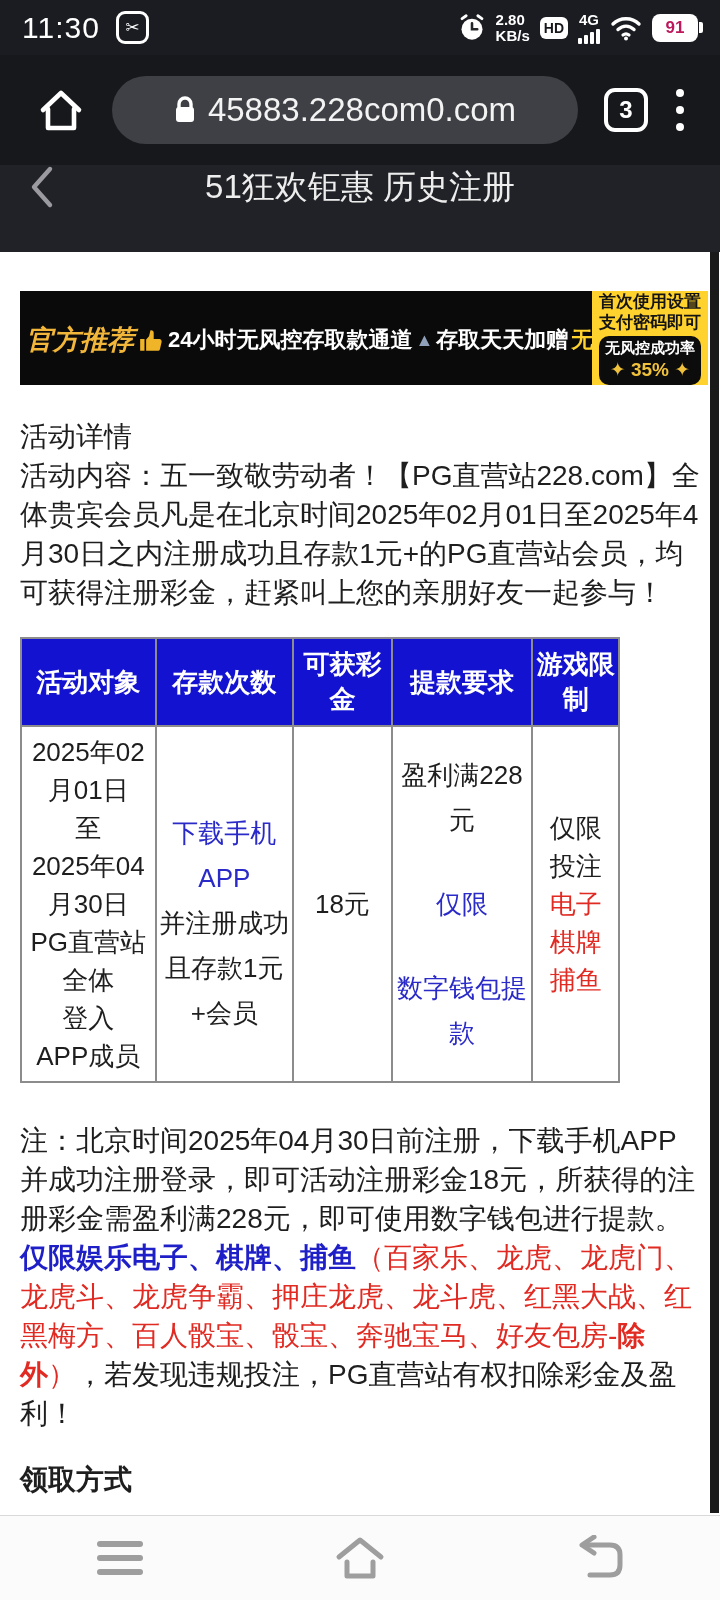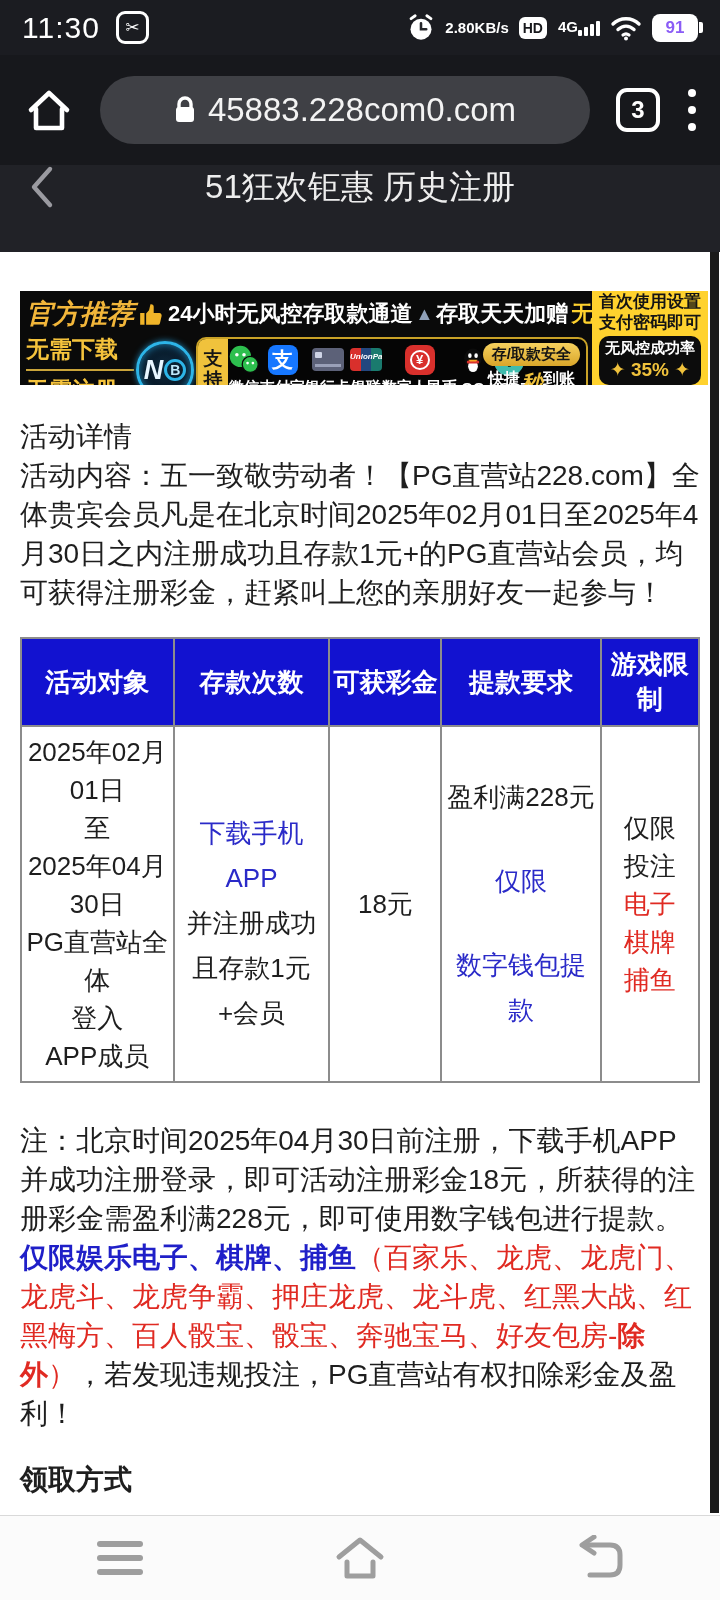--- a/index.html
+++ b/index.html
@@ -7,36 +7,36 @@
   body { font-family:"Liberation Sans","DejaVu Sans",sans-serif; background:#000; }
   .screen { position:relative; width:720px; height:1600px; background:#17181c; overflow:hidden; }
 
   
   .status-bar { position:absolute; top:0; left:0; right:0; height:55px; background:#1b1c21;
     display:flex; align-items:center; padding:0 22px; color:#fff; }
   .sb-time { font-size:30px; font-weight:500; letter-spacing:1px; }
   .sb-capture { width:33px; height:33px; border:3px solid #fff; border-radius:9px; margin-left:16px;
     display:flex; align-items:center; justify-content:center; font-size:17px; }
   .sb-right { margin-left:auto; display:flex; align-items:center; gap:10px; }
-  .sb-speed { display:flex; flex-direction:row; align-items:flex-start; line-height:1.05; }
+  .sb-speed { display:flex; flex-direction:column; align-items:flex-start; line-height:1.05; }
   .sb-speed span { font-size:15px; font-weight:600; }
   .hd-badge { background:#fff; color:#16171b; font-weight:800; font-size:14px; border-radius:6px;
     padding:3px 4px; letter-spacing:0; }
-  .sig { display:flex; flex-direction:row; align-items:flex-start; }
+  .sig { display:flex; flex-direction:column; align-items:flex-start; }
   .sig-4g { font-size:15px; font-weight:700; line-height:1; margin-left:1px; }
   .sig-bars { display:flex; align-items:flex-end; gap:2px; margin-top:2px; }
   .sig-bars i { width:4px; background:#fff; border-radius:1px; display:block; }
-  .battery { position:relative; background:#fff; color:#8b5cf6; border-radius:8px; width:46px; height:28px;
+  .battery { position:relative; background:#fff; color:#be185d; border-radius:8px; width:46px; height:28px;
     display:flex; align-items:center; justify-content:center; font-size:17px; font-weight:600; }
   .battery:after { content:""; position:absolute; right:-5px; width:4px; height:11px; background:#fff;
     border-radius:0 2px 2px 0; }
 
   
   .browser-bar { position:absolute; top:55px; left:0; right:0; height:110px; background:#17181c;
-    display:flex; align-items:center; padding:0 24px; }
+    display:flex; align-items:center; padding:0 36px; }
   .url-pill { flex:1; height:68px; margin:0 26px; background:#3f4045; border-radius:34px;
     display:flex; align-items:center; justify-content:center; gap:12px; color:#f3f3f3; }
   .url-text { font-size:33px; }
   .tab-box { width:44px; height:44px; border:4px solid #fff; border-radius:11px; color:#fff;
     display:flex; align-items:center; justify-content:center; font-size:24px; font-weight:700; }
   .kebab { display:flex; flex-direction:column; gap:9px; margin-left:28px; }
   .kebab i { width:8px; height:8px; background:#fff; border-radius:50%; display:block; }
 
   
   .title-bar { position:absolute; top:165px; left:0; right:0; height:87px; background:#212227;
@@ -45,21 +45,21 @@
   .page-title { position:absolute; left:0; right:0; text-align:center; color:#ededed; font-size:33px; }
 
   
   .content { position:absolute; top:252px; left:0; right:0; bottom:85px; background:#fff; overflow:hidden;
     color:#1e1e1e; }
   .scrollbar { position:absolute; top:0; right:1px; width:9px; bottom:2px; background:#1a1a1a; z-index:6; }
 
   
   .banner { position:relative; margin:39px 12px 0 20px; height:94px; background:#0a0a0a;
     display:flex; overflow:hidden; }
-  .banner-main { flex:1; display:flex; flex-direction:column; min-width:0; }
+  .banner-main { flex:1; display:flex; flex-direction:row; min-width:0; }
   .headline { display:flex; align-items:center; white-space:nowrap; padding:5px 4px 2px 6px; gap:3px; }
   .hl-gold { color:#f2b63a; font-size:27px; font-weight:800; font-style:italic; }
   .hl-white { color:#fff; font-size:22px; font-weight:700; }
   .hl-accent { color:#ffd22e; font-size:22px; font-weight:800; }
   .hl-arrow { color:#8fa0b8; font-size:18px; line-height:1; }
   .banner-bottom { flex:1; display:flex; align-items:center; padding:0 4px 7px 6px; }
   .no-col { display:flex; align-items:center; width:170px; flex:none; }
   .no-texts { width:108px; }
   .no-texts .line { color:#f5c33c; font-size:23px; font-weight:800; white-space:nowrap; }
   .no-texts .rule { height:2px; background:#caa43a; margin:4px 0; }
@@ -109,21 +109,21 @@
     display:flex; flex-direction:column; align-items:center; }
   .sb-l1 { color:#fff; font-size:15px; font-weight:800; white-space:nowrap; }
   .sb-l2 { color:#f0c23c; font-size:19px; font-weight:800; white-space:nowrap; }
 
   
   .details { margin:32px 20px 0; font-size:28px; line-height:39px; }
   .details p { margin:0; }
 
   
   table { border-collapse:collapse; }
-  .tbl1 { margin:25px 20px 0; width:680px; table-layout:fixed;border-radius:21px; }
+  .tbl1 { margin:25px 20px 0; width:600px; table-layout:fixed;border-radius:21px; }
   .tbl1 th, .tbl1 td { border:2px solid #8c8c8c; text-align:center; vertical-align:middle; }
   .tbl1 th { background:#1212d0; color:#fff; font-size:26px; font-weight:700; height:88px; }
   .tbl1 td { font-size:26px; height:244px; padding:6px 2px; }
   .c1 { width:22.5%; } .c2 { width:23%; } .c3 { width:16.5%; } .c4 { width:23.5%; } .c5 { width:14.5%;font-family:Liberation Serif, serif; }
   .cell-line { line-height:38px; }
   .cell-line.sp { line-height:45px; }
   .blue-txt { color:#2a2ac8;margin-top:39px; }
   .red-txt { color:#e02a22; }
 
   .note { margin:38px 20px 0; font-size:28px; line-height:39px; }

